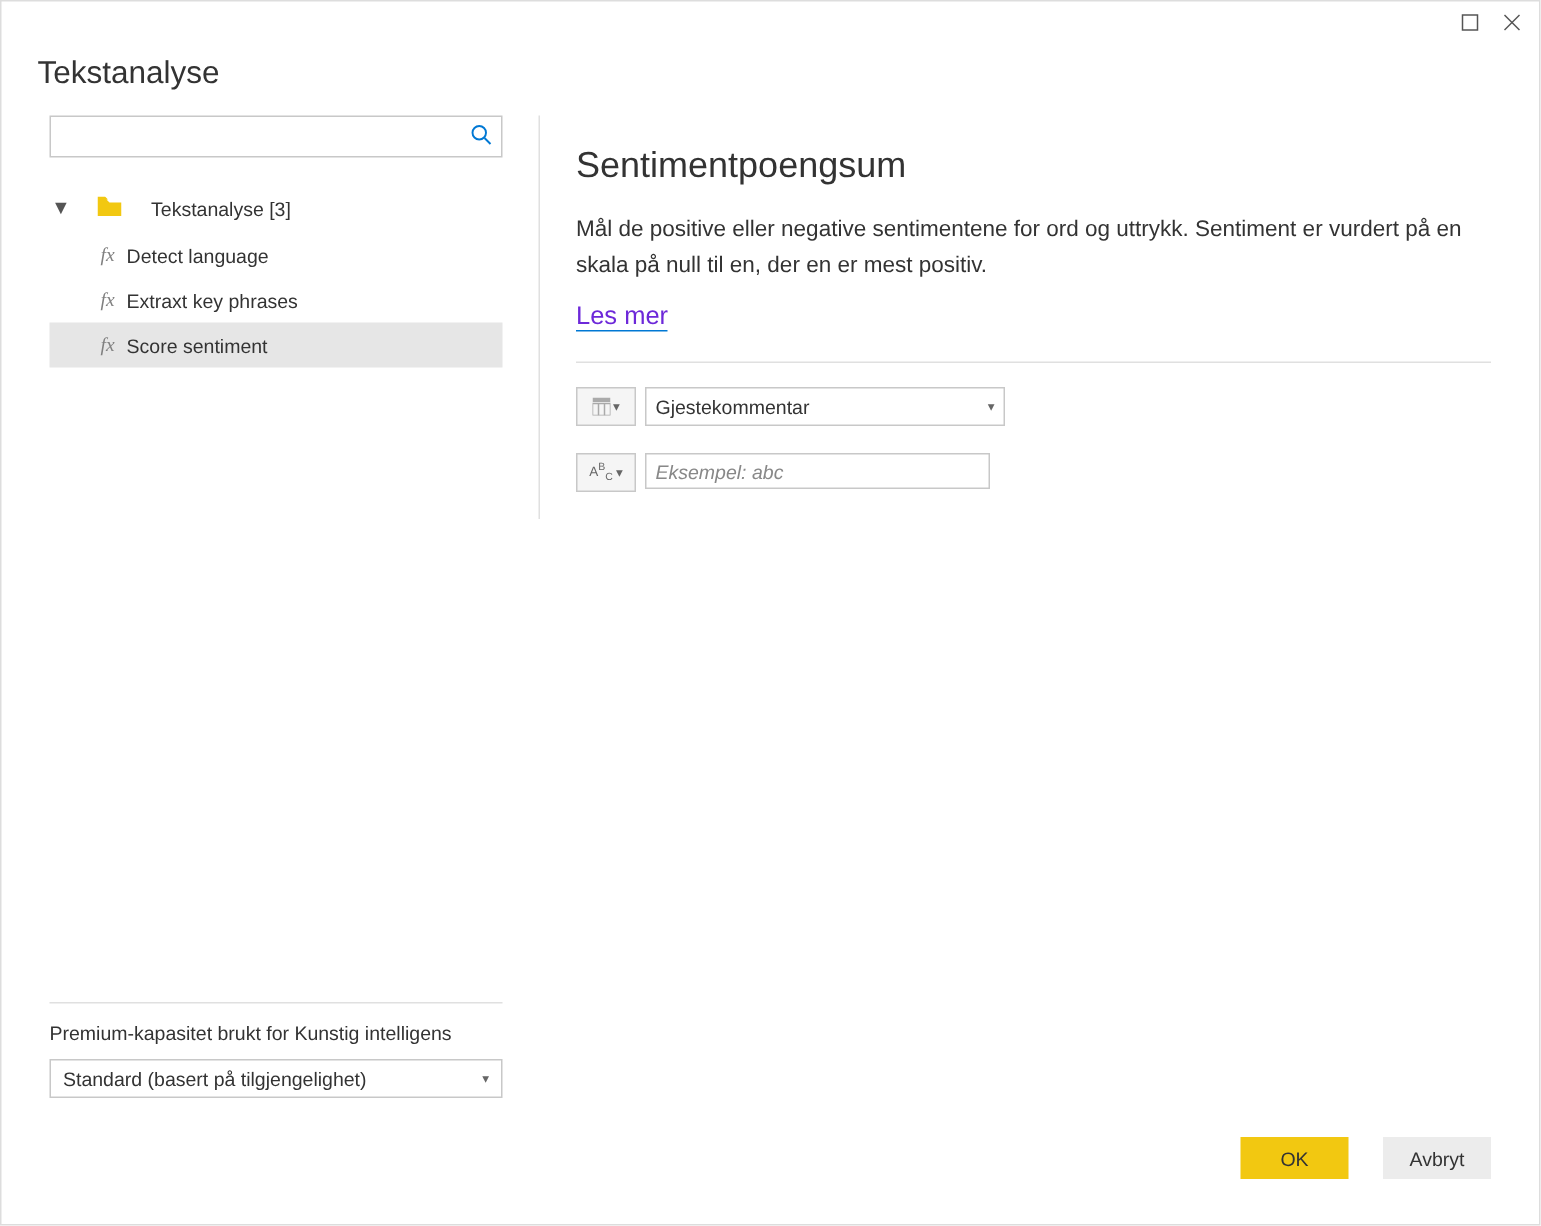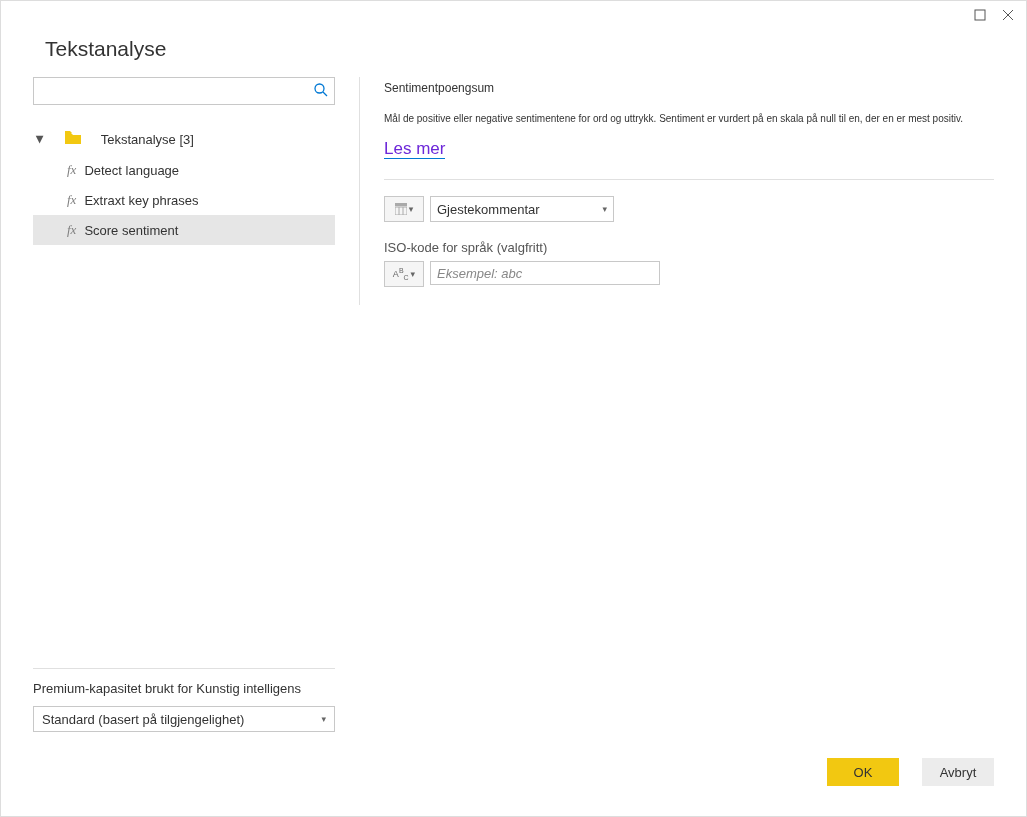--- a/index.html
+++ b/index.html
@@ -30,21 +30,21 @@
 
 .window-controls span {
   cursor: pointer;
   color: #666;
 }
 
 .dialog-title {
   font-size: 21px;
   font-weight: 400;
   color: #333;
-  padding: 36px 32px 16px 44px;
+  padding: 36px 32px 16px 24px;
 }
 
 .main-content {
   display: flex;
   padding: 0 32px;
   gap: 24px;
 }
 
 .left-panel {
   width: 302px;
@@ -110,29 +110,29 @@
 }
 
 .right-panel {
   flex: 1;
   padding-left: 0;
   border-left: 1px solid #e0e0e0;
   padding-left: 24px;
 }
 
 .right-title {
-  font-size: 12px;
+  font-size: 24px;
   font-weight: 400;
   color: #333;
   margin-bottom: 16px;
-  margin-top: 4px;
+  margin-top: 20px;
 }
 
 .right-description {
-  font-size: 10px;
+  font-size: 15px;
   line-height: 1.6;
   color: #333;
   margin-bottom: 12px;
 }
 
 .learn-more {
   color: #6d28d9;
   text-decoration: none;
   border-bottom: 1px solid #0078d4;
   font-size: 17px;
@@ -164,21 +164,21 @@
   display: flex;
   align-items: center;
   justify-content: center;
   gap: 2px;
   cursor: pointer;
   font-size: 11px;
   color: #666;
 }
 
 .dropdown-field {
-  width: 184px;
+  width: 240px;
   height: 26px;
   border: 1px solid #c8c8c8;
   display: flex;
   align-items: center;
   justify-content: space-between;
   padding: 0 6px;
   cursor: pointer;
   font-size: 13px;
   background: #fff;
 }
@@ -352,21 +352,20 @@
           <line x1="8" y1="4" x2="8" y2="12" stroke="#aaa" stroke-width="1"></line>
         </svg>
         <span class="caret-down">▾</span>
       </div>
       <div class="dropdown-field">
         <span>Gjestekommentar</span>
         <span class="caret-down">▾</span>
       </div>
     </div>
 
-    <div class="field-label">ISO-kode for språk (valgfritt)</div>
     <div class="field-row">
       <div class="type-selector">
         <span class="abc-icon">A<sup style="font-size:7px;">B</sup><sub style="font-size:7px;">C</sub></span>
         <span class="caret-down">▾</span>
       </div>
       <input type="text" class="text-input-field" placeholder="Eksempel: abc" style="">
     </div>
   </div>
 </div>
 

